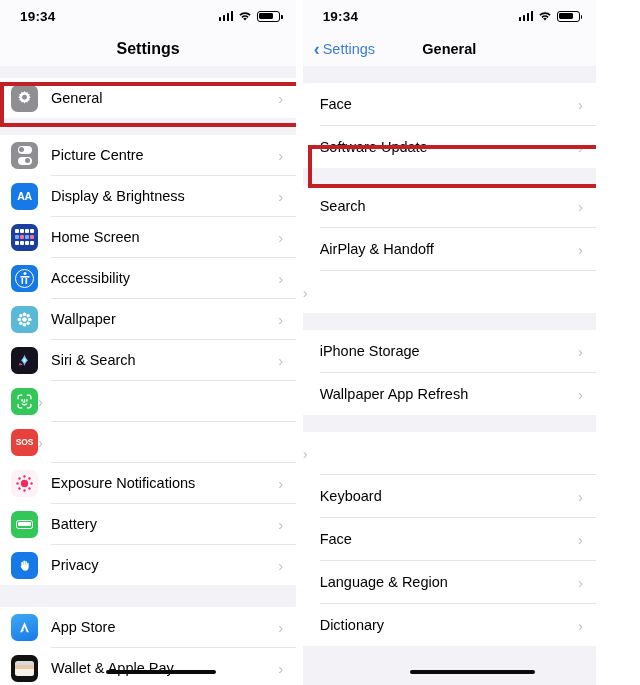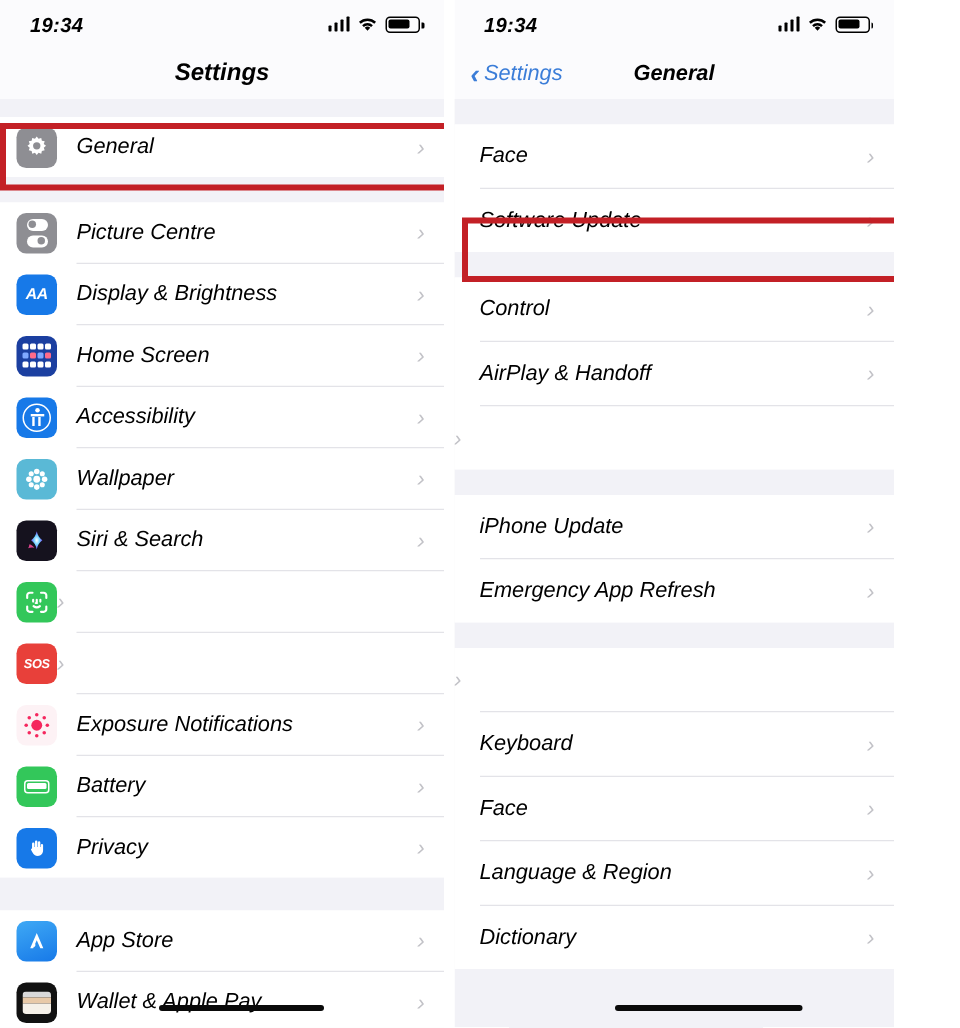--- a/index.html
+++ b/index.html
@@ -3,21 +3,21 @@
 <meta charset="utf-8">
 <style>
   html,body{margin:0;padding:0;}
   body{
     width:640px;height:685px;
     background:#ffffff;
     font-family:"Liberation Sans","DejaVu Sans",sans-serif;
     overflow:hidden;
     -webkit-font-smoothing:antialiased;
   }
-  .screens{display:flex;width:596px;height:685px;position:relative;font-style:italic;}
+  .screens{display:flex;width:596px;height:685px;position:relative;}
   .phone{position:relative;height:685px;overflow:hidden;background:#ffffff;}
   .phone.left{width:318px;}
   .gutter{width:7px;height:685px;background:#ffffff;}
   .phone.right{width:315px;}
 
   
   .statusbar{height:32px;display:flex;align-items:center;justify-content:space-between;
     padding:0 16px 0 20px;background:#fbfbfd;}
   .status-time{font-size:13.5px;font-weight:bold;color:#000;letter-spacing:.2px;}
   .status-icons{display:flex;align-items:center;gap:5px;}
@@ -401,44 +401,44 @@
         <div class="row plain">
           <span class="row-label">Software Update</span>
           <span class="chevron">›</span>
         </div>
       </div>
 
       <div class="gap"></div>
 
       <div class="group">
         <div class="row plain">
-          <span class="row-label">Control</span>
+          <span class="row-label">Search</span>
           <span class="chevron">›</span>
         </div>
         <div class="divider inset2"></div>
         <div class="row plain">
           <span class="row-label">AirPlay &amp; Handoff</span>
           <span class="chevron">›</span>
         </div>
         <div class="divider inset2"></div>
         <div class="row plain">
           <span class="chevron">›</span>
         </div>
       </div>
 
       <div class="gap"></div>
 
       <div class="group">
         <div class="row plain">
-          <span class="row-label">iPhone Update</span>
-          <span class="chevron">›</span>
-        </div>
-        <div class="divider inset2"></div>
-        <div class="row plain">
-          <span class="row-label">Emergency App Refresh</span>
+          <span class="row-label">iPhone Storage</span>
+          <span class="chevron">›</span>
+        </div>
+        <div class="divider inset2"></div>
+        <div class="row plain">
+          <span class="row-label">Wallpaper App Refresh</span>
           <span class="chevron">›</span>
         </div>
       </div>
 
       <div class="gap"></div>
 
       <div class="group">
         <div class="row plain">
           <span class="chevron">›</span>
         </div>

